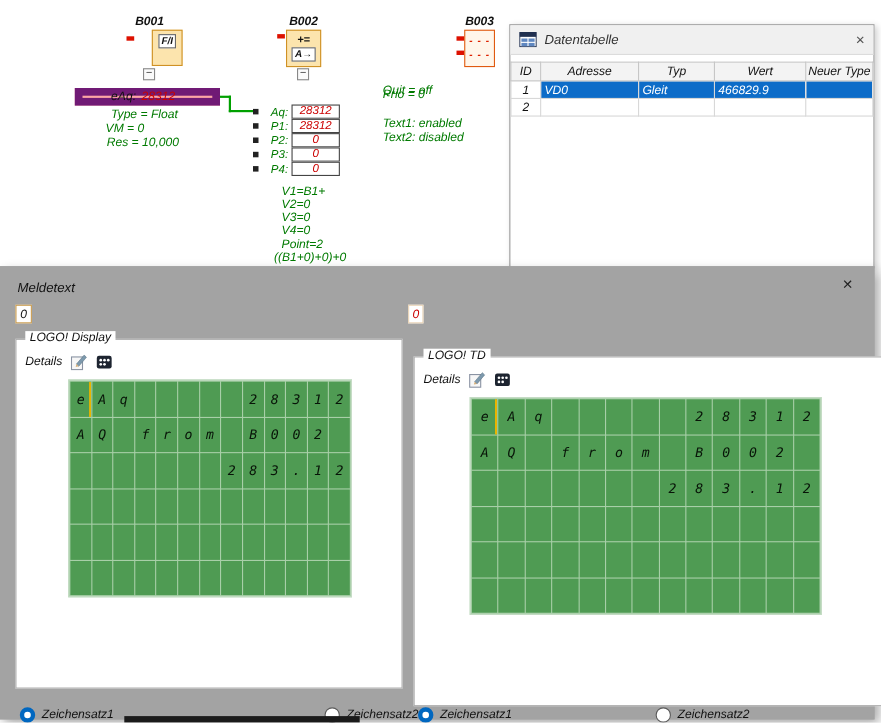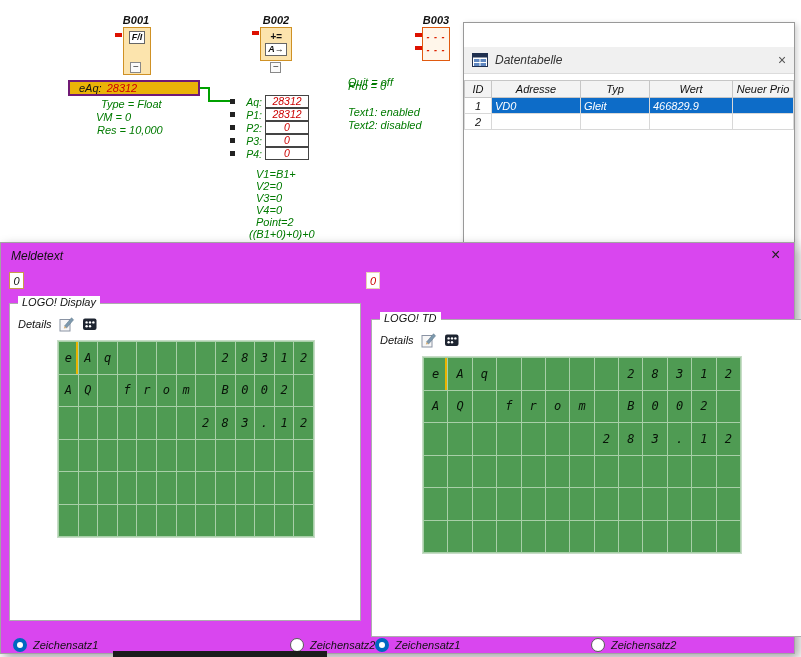--- a/index.html
+++ b/index.html
@@ -13,48 +13,48 @@
   .block-inner{background:#fff;border:1px solid #666;font-size:9px;line-height:11px;
                padding:0 2px;color:#111;font-weight:bold;}
   .sym-top{font-size:10px;font-weight:bold;color:#111;line-height:11px;margin-bottom:1px;}
   .b003{background:#fff6ea;border:1px solid #e05a10;justify-content:center;gap:4px;padding-top:0;}
   .dashrow{color:#dd2200;font-size:9px;font-weight:bold;line-height:9px;letter-spacing:1px;white-space:nowrap;}
   .collapse{position:absolute;width:11px;height:11px;box-sizing:border-box;border:1px solid #888;
             background:#fafafa;font-size:10px;line-height:8px;text-align:center;color:#333;}
   .rpin{position:absolute;width:7px;height:4px;background:#dd1100;}
   .wire{position:absolute;background:var(--wire-green,#00a000);}
   .fbd-green{position:absolute;font-size:11px;color:var(--param-green,#007a00);white-space:nowrap;}
-  .net-box{position:absolute;box-sizing:border-box;border:2px solid #701a75;background:#eab308;
-           display:flex;align-items:center;font-size:11px;padding-left:9px;gap:5px;}
+  .net-box{position:absolute;box-sizing:border-box;border:7px solid #701a75;background:#fca5a5;
+           display:flex;align-items:center;font-size:11px;padding-left:26px;gap:5px;}
   .net-label{color:#111;}
   .net-value{color:var(--value-red,#cc0000);}
   .prow{position:absolute;display:flex;align-items:center;height:13px;}
   .pin{width:5px;height:5px;background:#222;margin-right:3px;flex:none;}
   .plabel{width:24px;text-align:right;font-size:10.5px;color:var(--param-green,#007a00);
           padding-right:3px;flex:none;}
   .pbox{width:44px;height:13px;box-sizing:border-box;border:1px solid #444;background:#fff;
         color:var(--value-red,#cc0000);font-size:10.5px;line-height:11px;text-align:center;flex:none;}
 
   
   .dt-window{position:absolute;left:463px;top:22px;width:332px;height:222px;background:#fff;
              border:1px solid #999;box-shadow:2px 2px 6px rgba(0,0,0,.2);z-index:20;box-sizing:border-box;}
   .dt-titlebar{height:26px;background:#f0f0f0;border-bottom:1px solid #dcdcdc;display:flex;
-               align-items:center;padding:0 8px;gap:7px;margin-top:24px;}
+               align-items:center;padding:0 8px;gap:7px;}
   .dt-title{font-size:12px;color:#333;}
   .dt-close{margin-left:auto;font-size:14px;color:#555;line-height:14px;}
   .dt-table{width:100%;border-collapse:collapse;margin-top:6px;font-size:11px;table-layout:fixed;}
   .dt-table th{background:#f3f3f3;border:1px solid #c6c6c6;font-weight:normal;color:#111;
                height:16px;text-align:center;padding:0;}
   .dt-table td{border:1px solid #d8d8d8;height:15px;padding:0 3px;color:#111;overflow:hidden;white-space:nowrap;}
   .dt-table td.idcell{text-align:center;padding:0;}
   .dt-table td.sel{background:var(--selection-blue,#0d6cc8);color:#fff;}
 
   
-  .dialog{position:absolute;left:0;top:242px;width:795px;height:412px;background:#d946ef;
-          border:1px solid #a3a3a3;box-sizing:border-box;box-shadow:4px 4px 10px rgba(0,0,0,.35);z-index:40;}
+  .dialog{position:absolute;left:0;top:242px;width:795px;height:412px;background:#a3a3a3;
+          border:6px solid #a3a3a3;box-sizing:border-box;box-shadow:4px 4px 10px rgba(0,0,0,.35);z-index:40;}
   .dlg-title{position:absolute;left:10px;top:6px;font-size:12px;color:#111;}
   .dlg-close{position:absolute;right:14px;top:4px;font-size:16px;color:#222;line-height:16px;}
   .count-box{position:absolute;width:15px;height:17px;box-sizing:border-box;border:1px solid #c99a4b;
              background:#fff;font-size:11px;display:flex;align-items:center;justify-content:center;color:#111;}
   .count-box.red-count{color:var(--value-red,#cc0000);border-color:#e8d2b4;width:14px;}
   .group{position:absolute;box-sizing:border-box;border:1px solid #adadad;background:#fff;}
   .group-legend{position:absolute;top:-8px;left:8px;background:#fff;padding:0 4px;font-size:11px;color:#111;}
   .details-row{position:absolute;left:8px;top:12px;display:flex;align-items:center;gap:7px;
                font-size:11px;color:#111;}
   .lcd{position:absolute;display:grid;grid-template-columns:repeat(13,1fr);grid-template-rows:repeat(6,1fr);
@@ -69,21 +69,21 @@
   .taskbar-fragment{position:absolute;left:113px;top:651px;width:214px;height:6px;background:#1b1b1b;z-index:60;}
   svg{display:block;}
 </style>
 </head>
 <body>
 
 <div class="stage">
 
   <div class="block-label" style="left:122px;top:14px;width:28px">B001</div>
   <div class="rpin" style="left:115px;top:33px"></div>
-  <div class="block" style="left:123px;top:27px;width:28px;height:48px">
+  <div class="block" style="left:138px;top:27px;width:28px;height:33px">
     <div class="block-inner">F/I</div>
   </div>
   <div class="collapse" style="left:130px;top:62px">−</div>
 
   <div class="net-box" style="left:68px;top:80px;width:132px;height:16px">
     <span class="net-label">eAq:</span>
     <span class="net-value">28312</span>
   </div>
   <div class="fbd-green" style="left:101px;top:98px">Type = Float</div>
   <div class="fbd-green" style="left:96px;top:111px">VM = 0</div>
@@ -160,21 +160,21 @@
       <span class="dt-title">Datentabelle</span>
       <span class="dt-close">×</span>
     </div>
     <table class="dt-table">
       <thead>
         <tr>
           <th style="width:26px">ID</th>
           <th style="width:88px">Adresse</th>
           <th style="width:68px">Typ</th>
           <th style="width:82px">Wert</th>
-          <th>Neuer Prio</th>
+          <th>Neuer Type</th>
         </tr>
       </thead>
       <tbody>
         <tr>
           <td class="idcell">1</td>
           <td class="sel">VD0</td>
           <td class="sel">Gleit</td>
           <td class="sel">466829.9</td>
           <td class="sel"></td>
         </tr>

